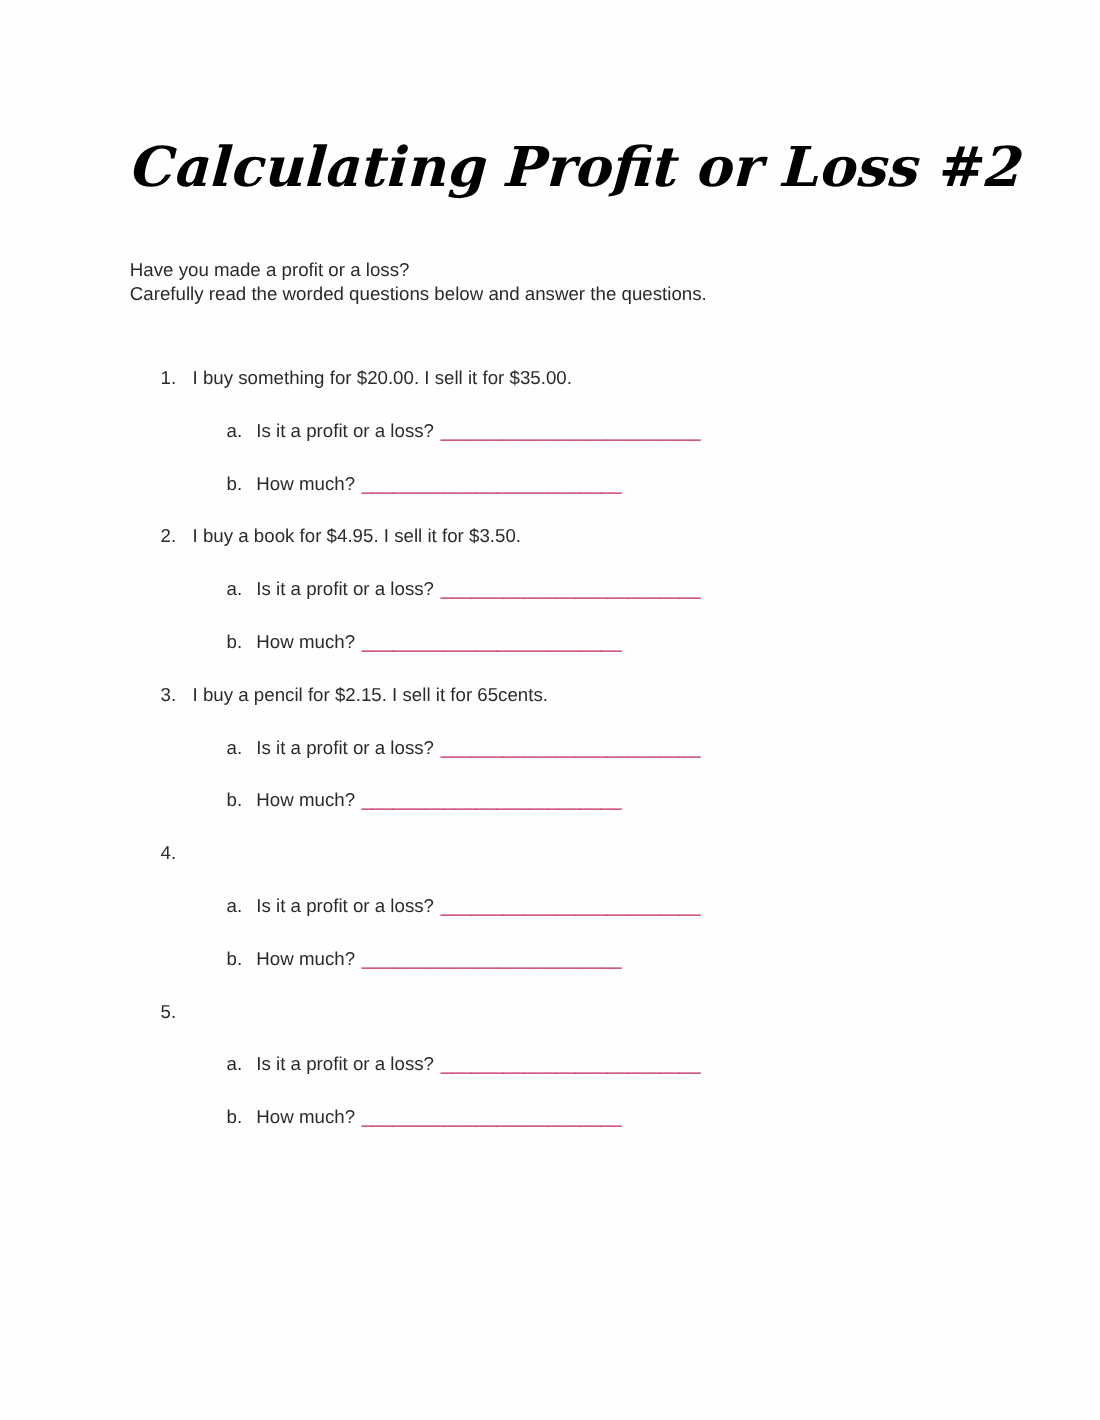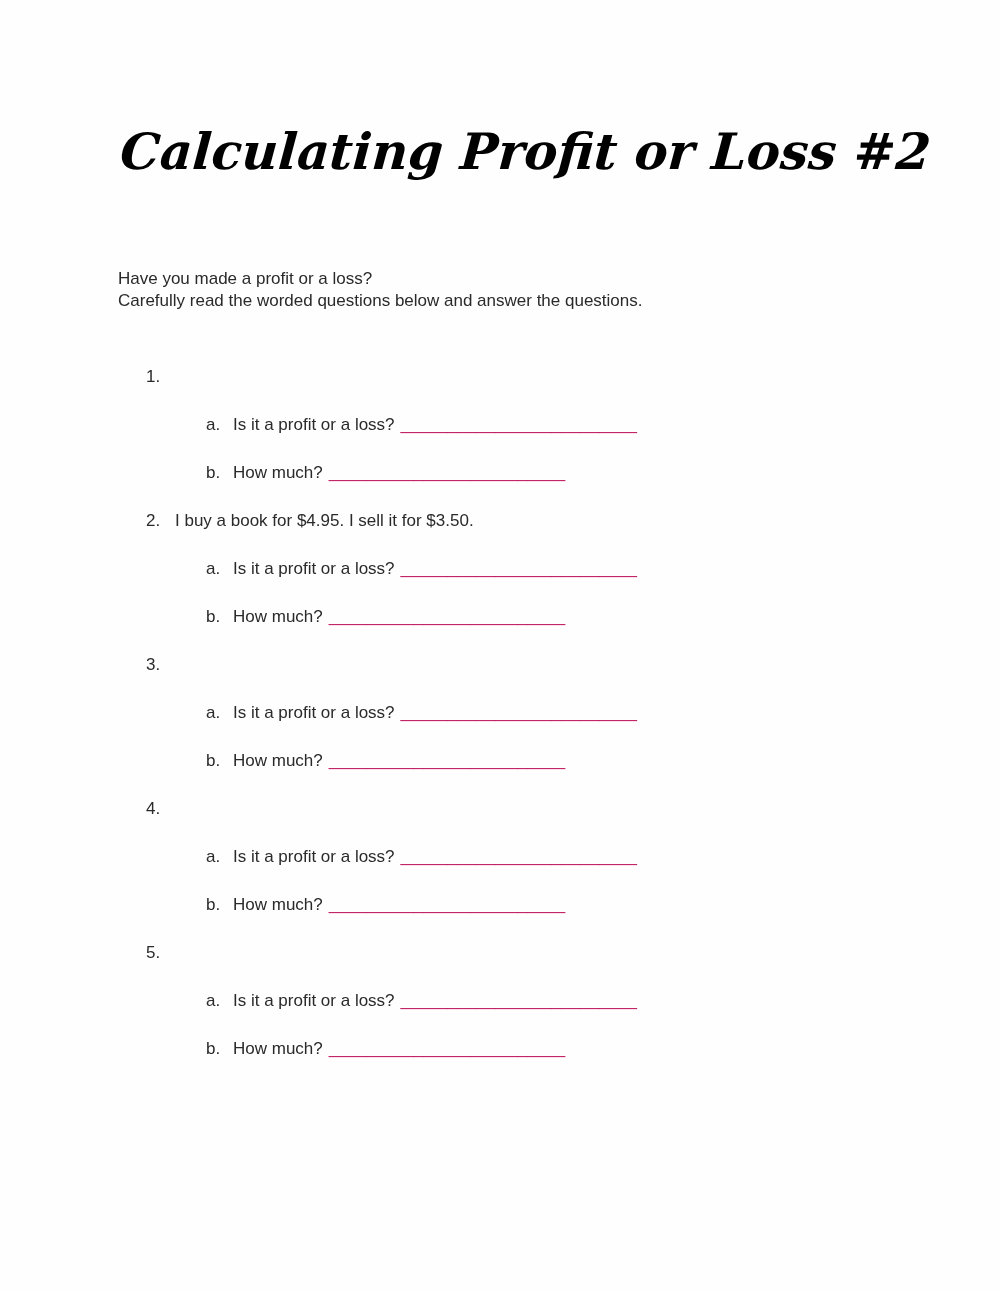--- a/index.html
+++ b/index.html
@@ -30,21 +30,21 @@
     color: #000000;
     transform: skewX(-4deg);
     transform-origin: left bottom;
     white-space: nowrap;
   }
   .intro {
     margin: 0;
     font-size: 17px;
     line-height: 22px;
   }
-  .intro.first { margin-top: 82px; }
+  .intro.first { margin-top: 49px; }
   .intro.second { }
   .questions {
     list-style: none;
     margin: 54px 0 0 28px;
     padding: 0;
     font-size: 17px;
   }
   .q-row, .sub-row {
     display: flex;
     align-items: baseline;
@@ -73,20 +73,21 @@
   <h1 class="title">Calculating Profit or Loss #2</h1>
 
   <p class="intro first">Have you made a profit or a loss?</p>
 
   <p class="intro second">Carefully read the worded questions below and answer the questions.</p>
 
   <ol class="questions" id="questions">
   <li>
     <div class="q-row">
       <span class="q-num">1.</span>
+      <span class="q-text">I buy something for $20.00. I sell it for $35.00.</span>
     </div>
     <div class="sub-row">
       <span class="sub-letter">a.</span>
       <span class="sub-text">Is it a profit or a loss?</span>
       <span class="blank">_________________________</span>
     </div>
     <div class="sub-row">
       <span class="sub-letter">b.</span>
       <span class="sub-text">How much?</span>
       <span class="blank">_________________________</span>
@@ -106,20 +107,21 @@
     <div class="sub-row">
       <span class="sub-letter">b.</span>
       <span class="sub-text">How much?</span>
       <span class="blank">_________________________</span>
     </div>
   </li>
 
   <li>
     <div class="q-row">
       <span class="q-num">3.</span>
+      <span class="q-text">I buy a pencil for $2.15. I sell it for 65cents.</span>
     </div>
     <div class="sub-row">
       <span class="sub-letter">a.</span>
       <span class="sub-text">Is it a profit or a loss?</span>
       <span class="blank">_________________________</span>
     </div>
     <div class="sub-row">
       <span class="sub-letter">b.</span>
       <span class="sub-text">How much?</span>
       <span class="blank">_________________________</span>

